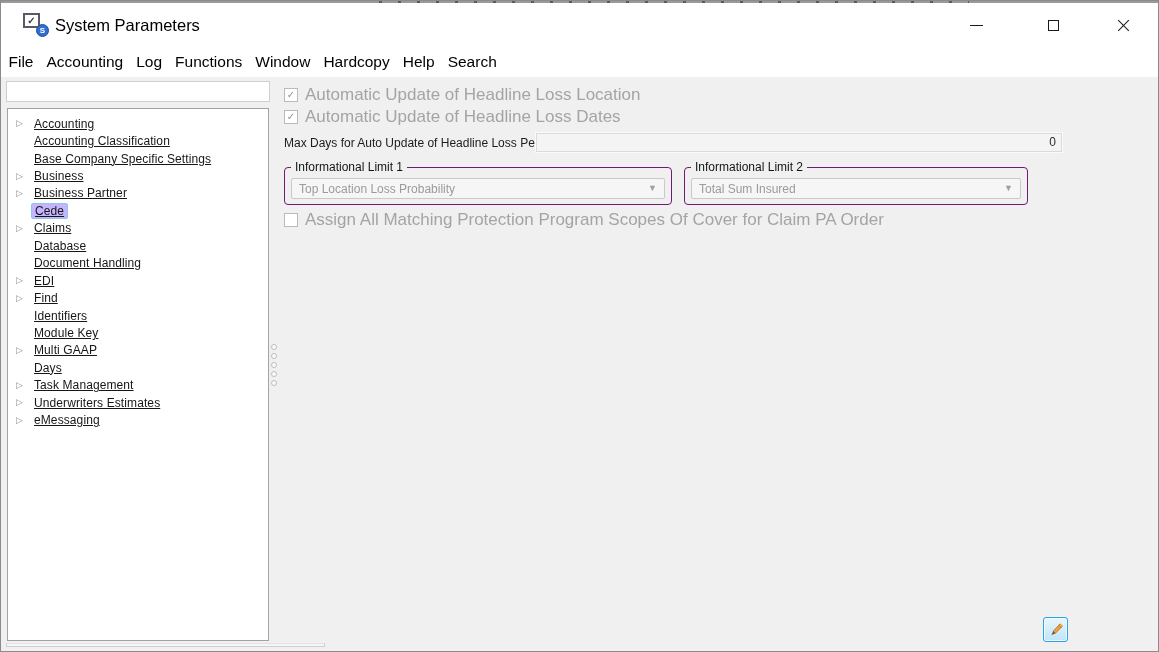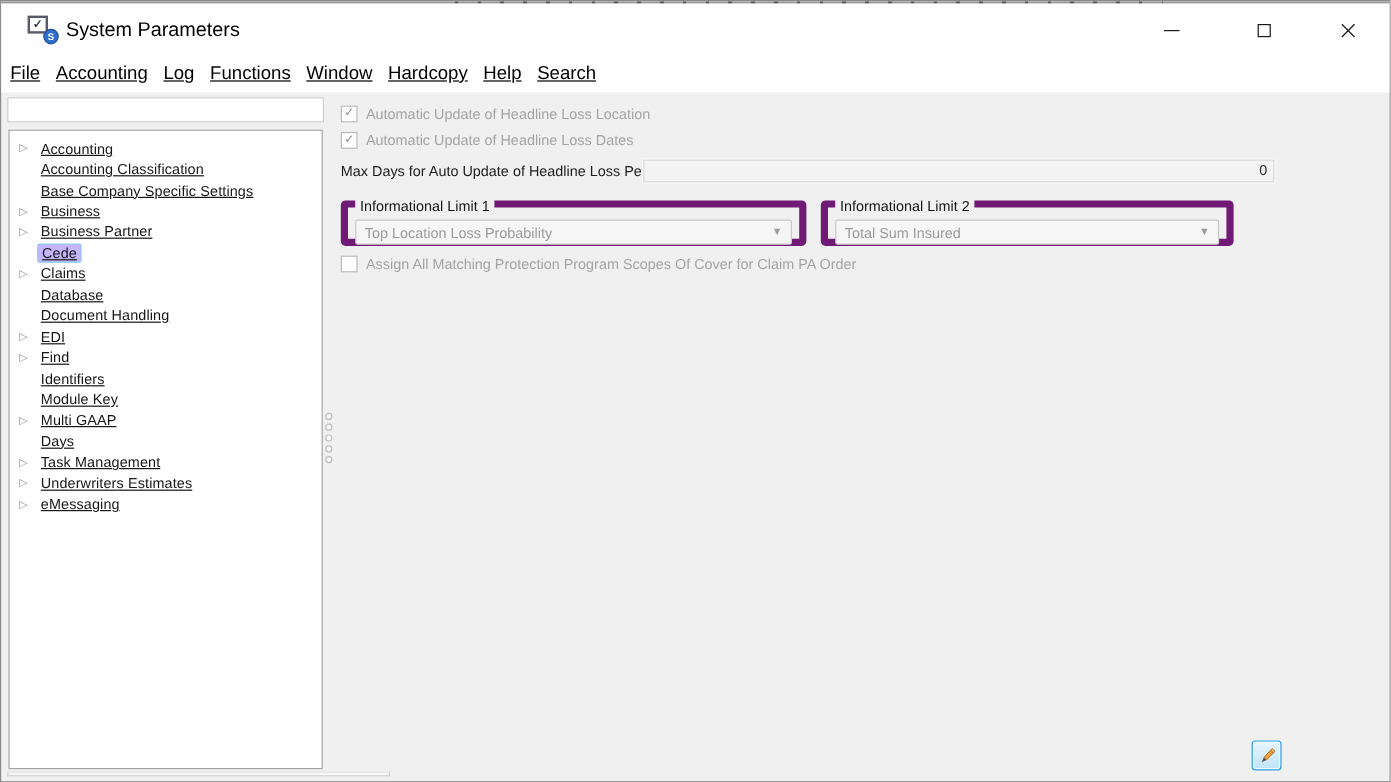--- a/index.html
+++ b/index.html
@@ -26,44 +26,44 @@
   .wbtn{position:absolute;top:5px;width:42px;height:34px;display:flex;align-items:center;justify-content:center;}
   .btn-min{left:954px;} .btn-max{left:1031px;} .btn-close{left:1101px;}
   .g-min{width:13px;height:1px;background:#1a1a1a;}
   .g-max{width:11px;height:11px;border:1px solid #1a1a1a;background:transparent;}
   .g-close{position:relative;width:13px;height:13px;}
   .g-close::before,.g-close::after{content:"";position:absolute;left:-1px;top:6px;width:15px;height:1px;background:#1a1a1a;}
   .g-close::before{transform:rotate(45deg);} .g-close::after{transform:rotate(-45deg);}
   
   .menubar{position:absolute;top:45px;left:0;width:100%;height:31px;background:#ffffff;
     display:flex;align-items:center;padding-left:1px;}
-  .menu-item{padding:0 6.5px;font-size:15.5px;color:#000;height:31px;line-height:31px;text-decoration:underline;}
+  .menu-item{padding:0 6.5px;font-size:15.5px;color:#000;height:31px;line-height:31px;}
   
   .search{position:absolute;left:5px;top:80px;width:264px;height:21px;background:#fff;
     border:1px solid #cfcfcf;font-size:12px;padding:0 4px;outline:none;
     font-family:"Liberation Sans",sans-serif;}
   .tree{position:absolute;left:6px;top:107px;width:262px;height:533px;background:#fff;
     border:1px solid #a3a3a3;padding-top:6px;overflow:hidden;}
   .trow{display:flex;align-items:center;height:17.45px;padding-left:8px;}
   .exp{width:15px;flex:0 0 15px;font-size:9px;color:#8f8f8f;line-height:1;}
   .tlabel{font-size:12px;color:#161616;padding:1px 3px;white-space:nowrap;letter-spacing:.1px;text-decoration:underline;}
   .tlabel.selected{background:#c4b5fd;border:1px solid #8ec7ee;border-radius:2px;padding:0 3px;}
   
   .splitdots{position:absolute;left:270px;top:343px;display:flex;flex-direction:column;gap:3px;}
   .dot{width:6px;height:6px;border-radius:50%;border:1px solid #bcbcbc;background:#fcfcfc;}
   
   .cb{position:absolute;display:flex;align-items:center;gap:7px;height:16px;}
   .cbox{width:14px;height:14px;flex:0 0 14px;border:1px solid #bababa;background:#fff;
     display:flex;align-items:center;justify-content:center;font-size:10px;line-height:1;color:#8f8f8f;}
-  .cb .lbl{font-size:12px;color:#a4a4a4;white-space:nowrap;}
+  .cb .lbl{font-size:17px;color:#a4a4a4;white-space:nowrap;}
   .fieldlabel{position:absolute;font-size:12px;color:#1c1c1c;white-space:nowrap;}
   .roinput{position:absolute;background:#f4f4f4;border:1px solid #dadada;height:19px;
     font-size:12px;color:#2b2b2b;text-align:right;padding:0 5px;line-height:17px;
     box-shadow:0 0 0 1px #fbfbfb;}
-  .group{position:absolute;height:38px;border:6px solid #701a75;border-radius:4px;}
+  .group{position:absolute;height:38px;border:1px solid #701a75;border-radius:4px;}
   .legend{position:absolute;top:-8px;left:6px;background:#f0f0f0;padding:0 4px;
     font-size:12px;color:#141414;white-space:nowrap;}
   .dd{position:absolute;left:6px;right:6px;top:10px;height:21px;background:#f6f6f6;
     border:1px solid #c9c9c9;border-radius:2px;display:flex;align-items:center;
     justify-content:space-between;padding:0 7px;}
   .dd .ddtext{font-size:12px;color:#9b9b9b;white-space:nowrap;}
   .dd .arrow{font-size:9px;color:#9e9e9e;line-height:1;}
   
   .hgrip{position:absolute;left:5px;top:642px;width:319px;height:4px;background:#f6f6f6;
     border:1px solid #cfcfcf;border-top-color:#e2e2e2;}

